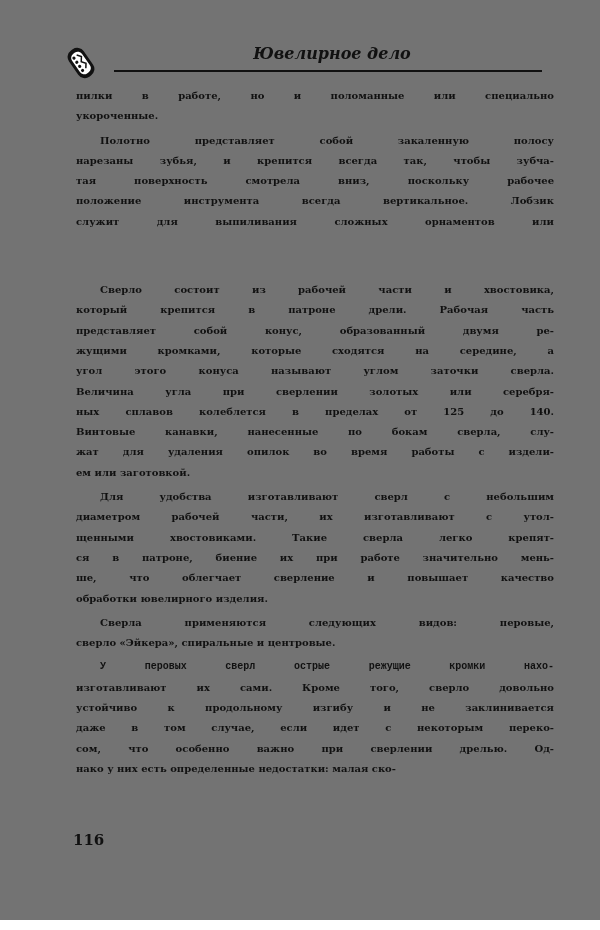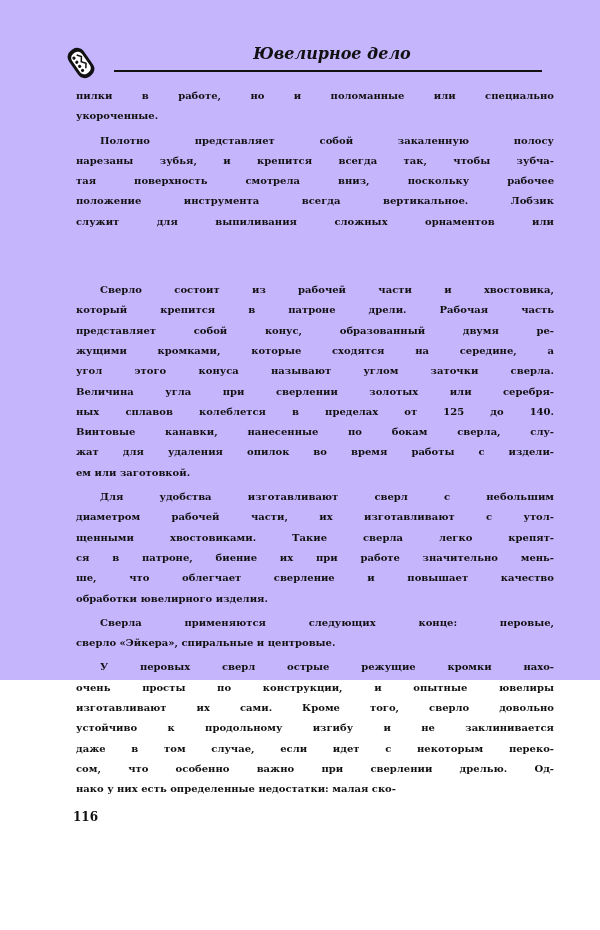--- a/index.html
+++ b/index.html
@@ -1,31 +1,31 @@
 <!DOCTYPE html>
 <html><head>
   <meta charset="utf-8">
   <style>
     html, body { margin: 0; padding: 0; background: #ffffff; }
     body { width: 600px; height: 930px; position: relative; overflow: hidden; }
-    .page { position: absolute; left: 0; top: 0; width: 600px; height: 680px; background: #c4b5fd; }
+    .page { position: absolute; left: 0; top: 0; width: 600px; height: 920px; background: #737373; }
     .header { position: absolute; left: 62px; top: 40px; width: 480px; height: 45px; }
     .logo { position: absolute; left: 4px; top: 4px; width: 30px; height: 38px; }
     .running-title { position: absolute; left: 60px; right: 0; top: 4px; text-align: center;
       font-family: "DejaVu Serif", serif; font-style: italic; font-weight: bold; font-size: 16px; color: #111; }
     .rule { position: absolute; left: 52px; right: 0; top: 30px; height: 2px; background: #111; }
     .body-text { position: absolute; left: 76px; top: 86px; width: 478px;
       font-family: "DejaVu Serif", serif; font-weight: bold; font-size: 10px; line-height: 20.3px;
       color: #111; text-align: justify; }
     .body-text p { margin: 0; }
     .body-text p.indent { text-indent: 24px; margin-top: 4px; }
     .line { display: block; text-align: justify; text-align-last: justify; white-space: nowrap; }
     .line.last { text-align-last: left; }
-    .pagenum { position: absolute; left: 73px; top: 810px;
-      font-family: "DejaVu Serif", serif; font-weight: bold; font-size: 12px; color: #111; }
+    .pagenum { position: absolute; left: 73px; top: 831px;
+      font-family: "DejaVu Serif", serif; font-weight: bold; font-size: 15px; color: #111; }
   </style>
 </head>
 <body>
 
 <div class="page">
   <div class="header">
     <span class="logo">
       <svg width="30" height="38" viewBox="0 0 30 38">
         <g transform="rotate(-35 15 19)">
           <rect x="6" y="3" width="18" height="32" rx="8" ry="8" fill="#111"></rect>
@@ -68,26 +68,25 @@
       </p>
       <p class="indent" style="text-indent: 0px;">
         <span class="line" style="text-indent: 0px; padding-left: 24px;">Для удобства изготавливают сверл с небольшим</span>
         <span class="line">диаметром рабочей части, их изготавливают с утол-</span>
         <span class="line">щенными хвостовиками. Такие сверла легко крепят-</span>
         <span class="line">ся в патроне, биение их при работе значительно мень-</span>
         <span class="line">ше, что облегчает сверление и повышает качество</span>
         <span class="line last">обработки ювелирного изделия.</span>
       </p>
       <p class="indent" style="text-indent: 0px;">
-        <span class="line" style="text-indent: 0px; padding-left: 24px;">Сверла применяются следующих конце: перовые,</span>
+        <span class="line" style="text-indent: 0px; padding-left: 24px;">Сверла применяются следующих видов: перовые,</span>
         <span class="line last">сверло «Эйкера», спиральные и центровые.</span>
       </p>
       <p class="indent" style="text-indent: 0px;">
-        <span class="line" style="text-indent: 0px; padding-left: 24px;">У перовых сверл острые режущие кромки нахо-</span>
-        <span class="line">очень просты по конструкции, и опытные ювелиры</span>
+        <span class="line" style="text-indent: 0px; padding-left: 24px; font-family: Liberation Mono, monospace;">У перовых сверл острые режущие кромки нахо-</span>
         <span class="line">изготавливают их сами. Кроме того, сверло довольно</span>
         <span class="line">устойчиво к продольному изгибу и не заклинивается</span>
         <span class="line">даже в том случае, если идет с некоторым переко-</span>
         <span class="line">сом, что особенно важно при сверлении дрелью. Од-</span>
         <span class="line last">нако у них есть определенные недостатки: малая ско-</span>
       </p>
     </div>
 
   <div class="pagenum">116</div>
 </div>

